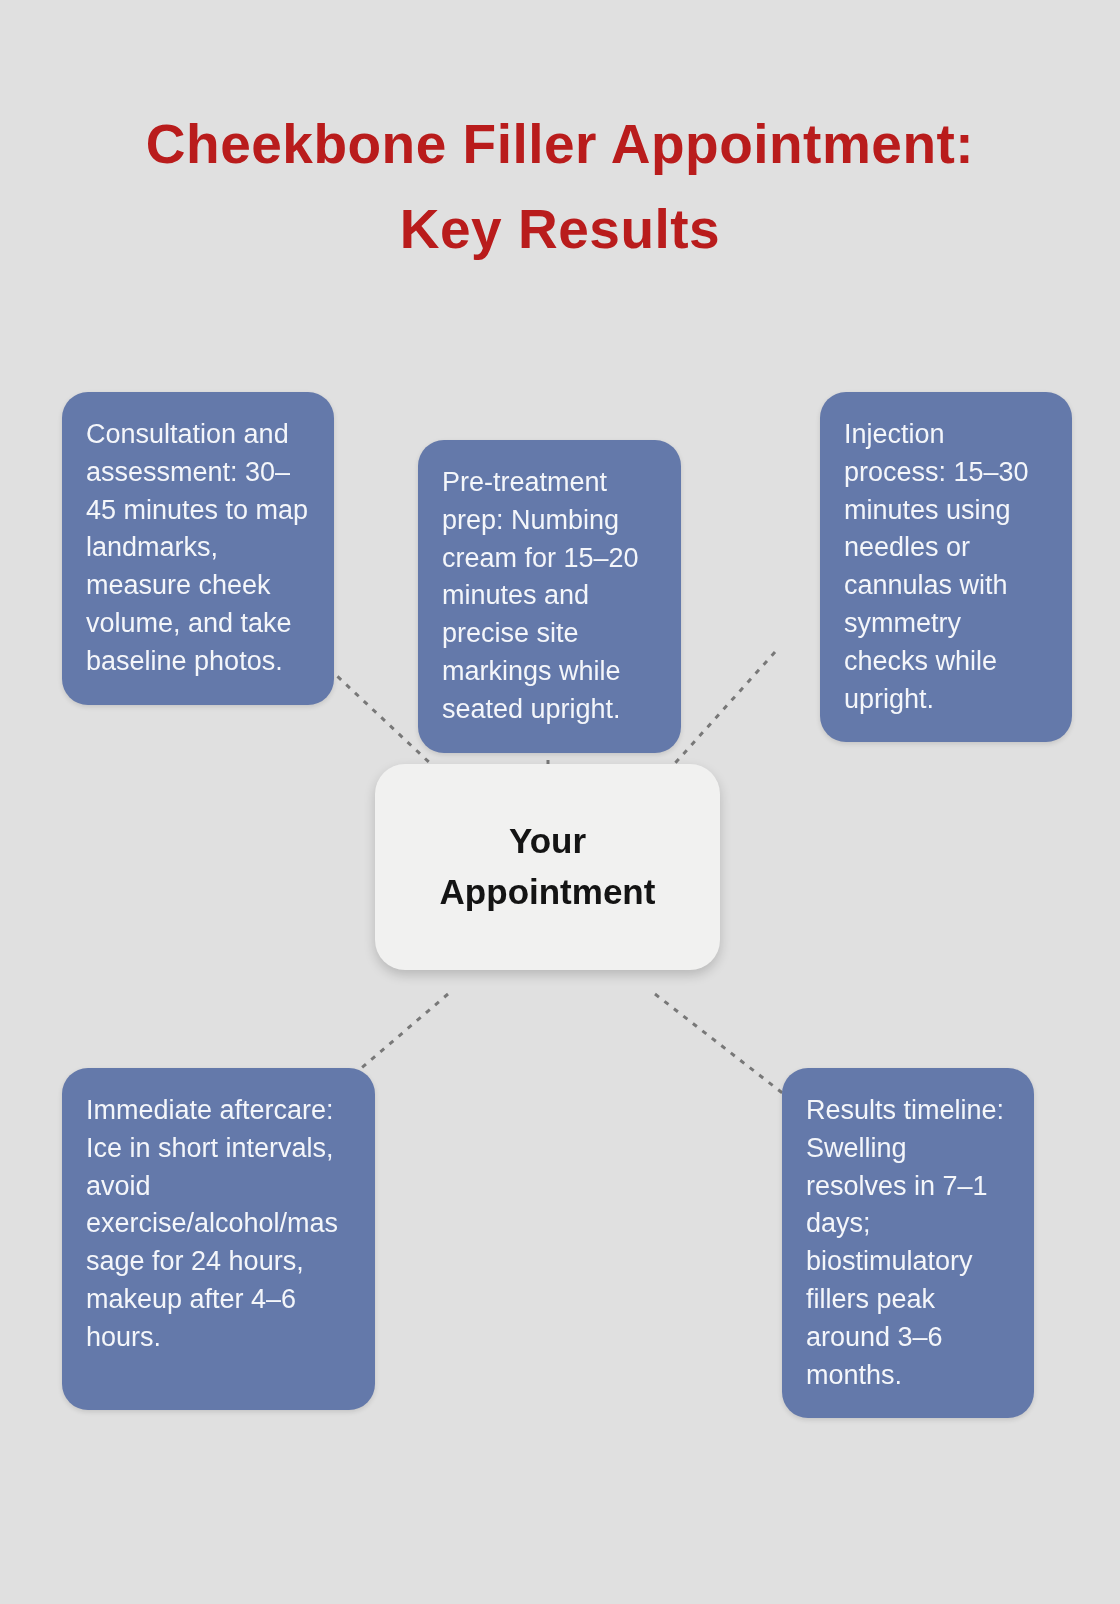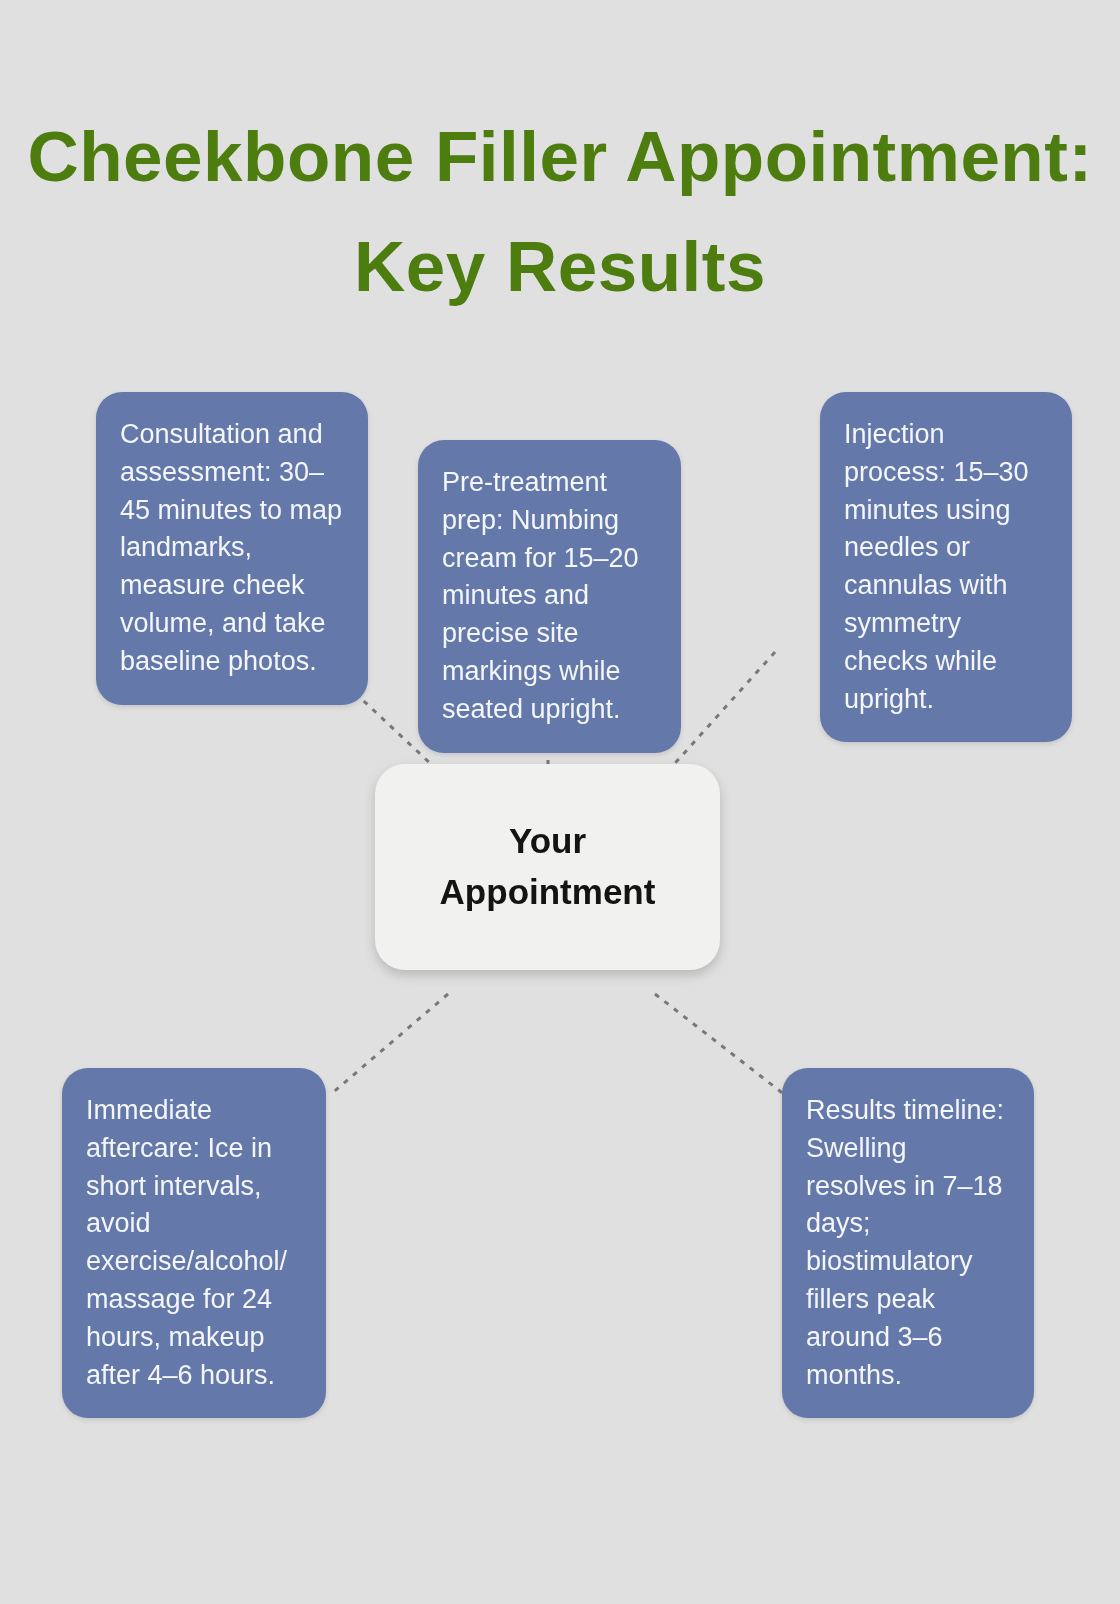--- a/index.html
+++ b/index.html
@@ -14,23 +14,23 @@
     background: #e0e0e0;
     overflow: hidden;
   }
   .title {
     position: absolute;
     top: 102px;
     left: 0;
     width: 100%;
     text-align: center;
     font-weight: 700;
-    font-size: 71px;
+    font-size: 55px;
     line-height: 1.55;
-    color: #4d7c0f;
+    color: #b91c1c;
     letter-spacing: 0.5px;
   }
   .connectors {
     position: absolute;
     left: 0;
     top: 0;
     width: 1120px;
     height: 1604px;
   }
   .stage {
@@ -38,24 +38,24 @@
     box-sizing: border-box;
     background: #6479aa;
     border-radius: 26px;
     color: #f4f6fa;
     font-size: 27px;
     line-height: 1.4;
     padding: 24px 24px;
     overflow-wrap: break-word;
     box-shadow: 0 2px 5px rgba(0,0,0,0.12);
   }
-  .stage-consultation { left: 62px;  top: 392px; width: 272px; min-height: 303px; margin-left: 34px; }
+  .stage-consultation { left: 62px;  top: 392px; width: 272px; min-height: 303px; }
   .stage-prep         { left: 418px; top: 392px; width: 263px; min-height: 303px; margin-top: 48px; }
   .stage-injection    { left: 782px; top: 392px; width: 252px; min-height: 266px; margin-left: 38px; }
-  .stage-aftercare    { left: 62px;  top: 1068px; width: 264px; min-height: 342px; }
+  .stage-aftercare    { left: 62px;  top: 1068px; width: 313px; min-height: 342px; }
   .stage-results      { left: 782px; top: 1068px; width: 252px; min-height: 304px; }
   .center-node {
     position: absolute;
     left: 375px;
     top: 764px;
     width: 345px;
     height: 206px;
     box-sizing: border-box;
     background: #f1f1f0;
     border-radius: 30px;
@@ -103,16 +103,16 @@
 
   <div class="center-node">
     <span>Your Appointment</span>
   </div>
 
   <div class="stage stage-aftercare">
     <span>Immediate aftercare: Ice in short intervals, avoid exercise/alcohol/massage for 24 hours, makeup after 4–6 hours.</span>
   </div>
 
   <div class="stage stage-results">
-    <span>Results timeline: Swelling resolves in 7–18 days; biostimulatory fillers peak around 3–6 months.</span>
+    <span>Results timeline: Swelling resolves in 7–1 days; biostimulatory fillers peak around 3–6 months.</span>
   </div>
 
 </div>
 
 </body></html>

